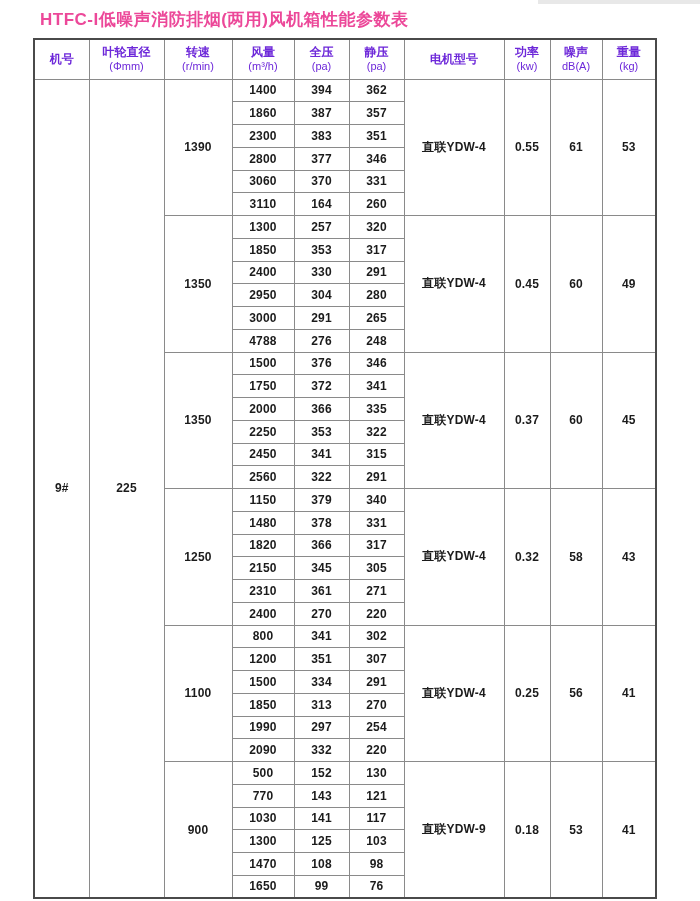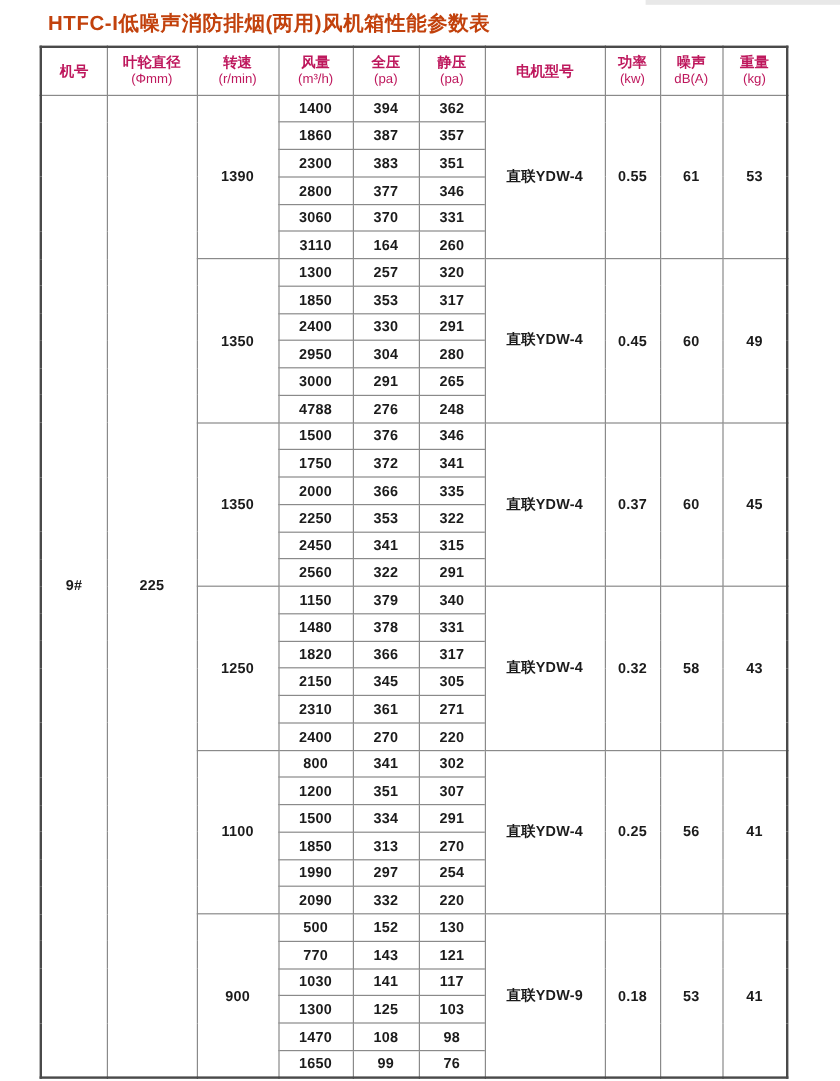--- a/index.html
+++ b/index.html
@@ -19,21 +19,21 @@
     width: 162px;
     height: 4px;
     background: #e8e8e8;
   }
   .title {
     position: absolute;
     left: 40px;
     top: 8px;
     font-size: 17px;
     font-weight: bold;
-    color: #c2410c;
+    color: #ec4899;
     letter-spacing: 0.5px;
     white-space: nowrap;
     text-align: center;
   }
   table.spec {
     position: absolute;
     left: 33px;
     top: 38px;
     width: 622px;
     border-collapse: collapse;
@@ -45,21 +45,21 @@
     border: 1px solid #8a8a8a;
     text-align: center;
     vertical-align: middle;
     padding: 0;
     overflow: hidden;
   }
   thead tr { height: 40px; }
   thead th {
     font-size: 12px;
     font-weight: bold;
-    color: #be185d;
+    color: #6d28d9;
     border-bottom: 2px solid #4a4a4a;
     line-height: 1.25;
   }
   thead th .unit {
     font-size: 11px;
     font-weight: normal;
   }
   tbody tr { height: 22.75px; }
   tbody td {
     font-size: 12px;

